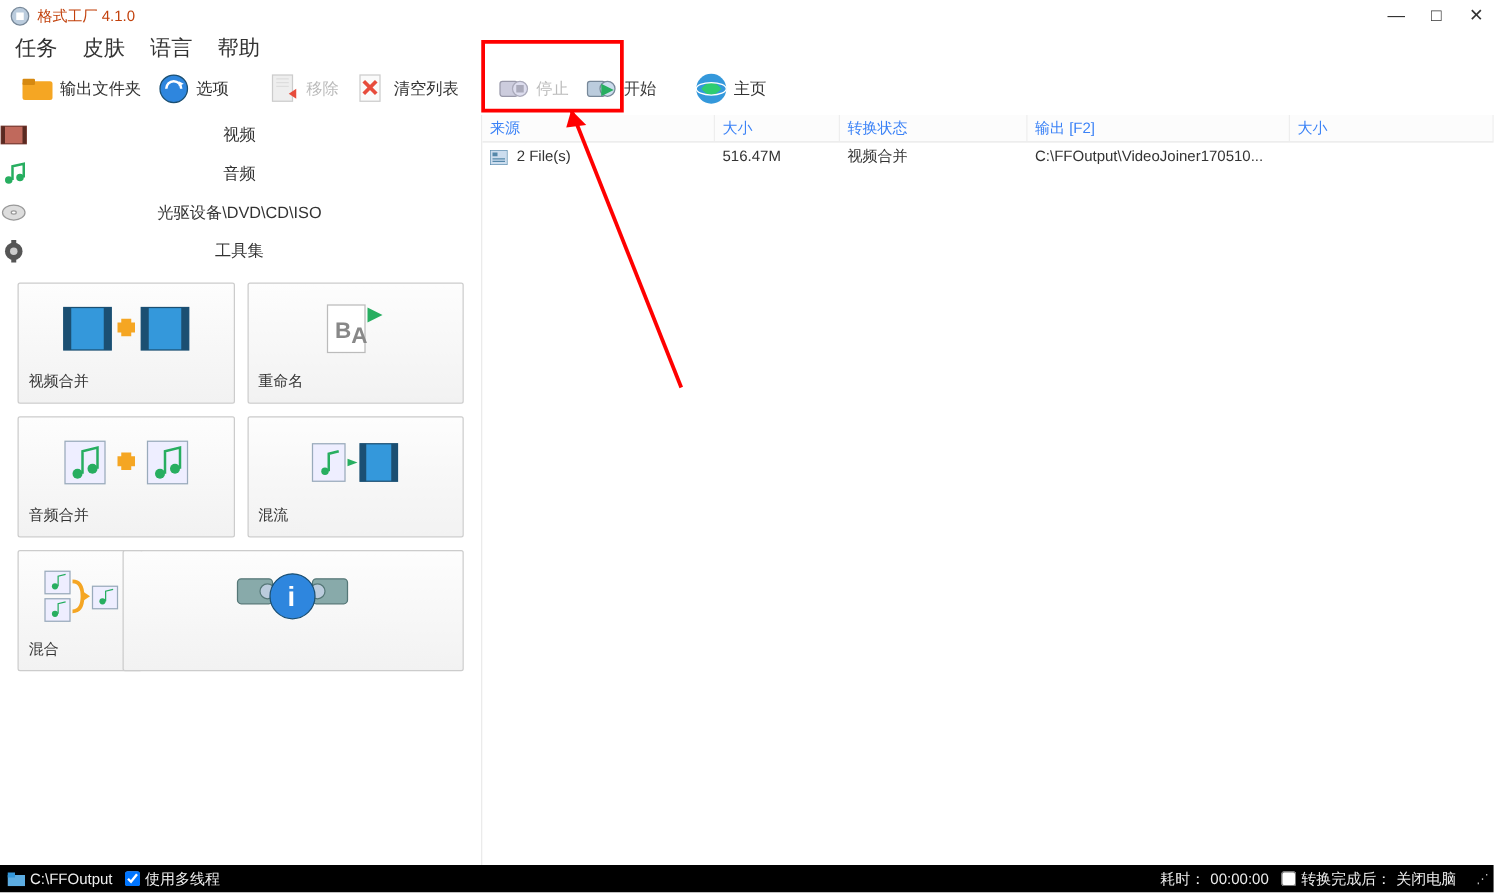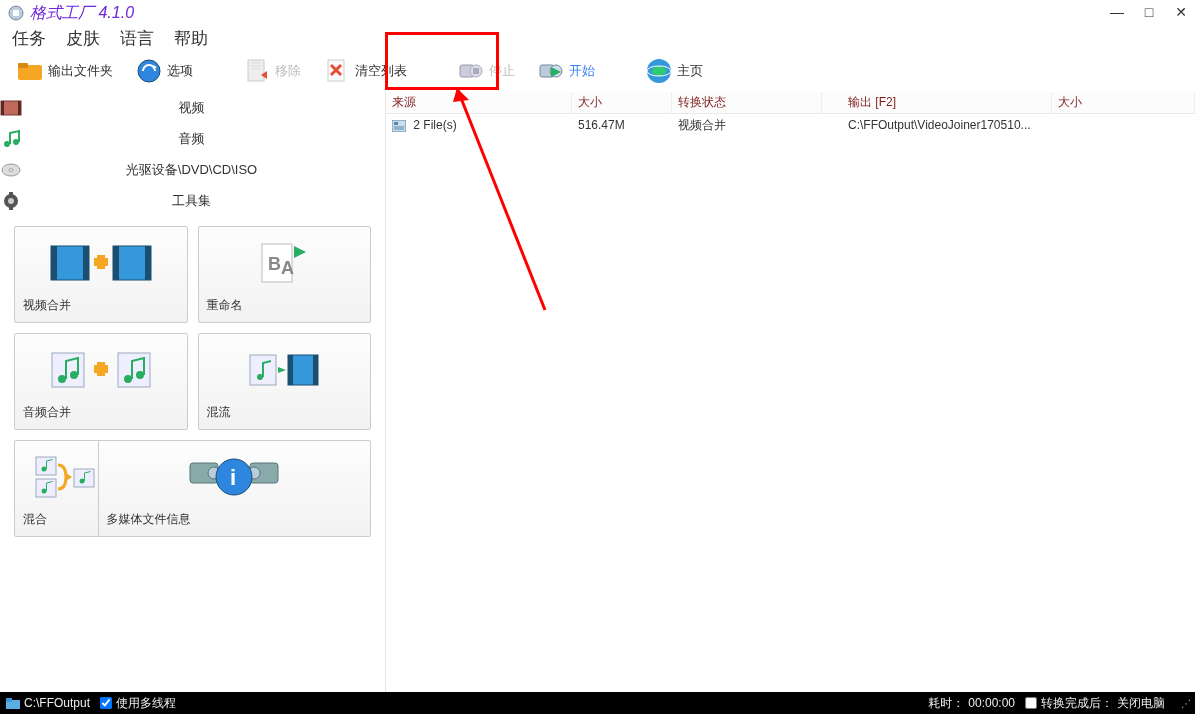--- a/index.html
+++ b/index.html
@@ -1,33 +1,33 @@
 <!DOCTYPE html>
 <html><head>
 <meta charset="utf-8">
 <style>
 * { box-sizing: border-box; margin: 0; padding: 0; font-family: "Microsoft YaHei", "SimSun", sans-serif; }
 body { width: 1195px; height: 714px; background: #fff; position: relative; overflow: hidden; font-size: 12px; color: #333; }
 
 
 .titlebar { height: 26px; display: flex; align-items: center; padding: 0 8px; background: #fff; }
 .titlebar .app-icon { width: 16px; height: 16px; margin-right: 6px; }
-.titlebar .title { font-size: 16px; color: #6d28d9; flex: none; font-style: italic; }
+.titlebar .title { font-size: 12px; color: #c2410c; flex: none; }
 .winbtns { position: absolute; right: 4px; top: 4px; display: flex; gap: 12px; font-size: 14px; color: #333; }
 .winbtns span { cursor: pointer; width: 20px; text-align: center; }
 
 
 .menubar { height: 24px; display: flex; align-items: center; padding: 0 12px; gap: 20px; font-size: 17px; }
 .menubar span { cursor: pointer; }
 
 
-.toolbar { height: 42px; display: flex; align-items: center; padding: 0 10px; gap: 10px; }
+.toolbar { height: 42px; display: flex; align-items: center; padding: 0 10px; gap: 0; }
 .tbtn { display: flex; align-items: center; gap: 4px; padding: 2px 6px; cursor: pointer; font-size: 13px; }
 .tbtn.disabled { color: #bbb; }
-.tbtn.start { color: #3b82f6; }
+.tbtn.start { color: #404040; }
 .ticon { width: 28px; height: 28px; display: inline-block; }
 
 
 .highlight-box { position: absolute; left: 385px; top: 32px; width: 114px; height: 58px; border: 3px solid #ff0000; z-index: 50; pointer-events: none; }
 .arrow-svg { position: absolute; left: 385px; top: 60px; width: 200px; height: 260px; z-index: 50; pointer-events: none; }
 
 
 .main { display: flex; height: calc(100% - 26px - 24px - 42px - 22px); }
 
 
@@ -37,28 +37,28 @@
 .catrow .caticon { width: 22px; height: 20px; margin-right: 6px; flex: none; }
 .catrow .catlabel { flex: 1; text-align: center; font-size: 13px; padding-right: 30px; }
 
 .tools-grid { padding: 10px 14px; display: grid; grid-template-columns: 1fr 1fr; gap: 10px; }
 .tool-card { border: 1px solid #ccc; background: linear-gradient(#fdfdfd,#f2f2f2); padding: 8px; border-radius: 2px; cursor: pointer; }
 .tool-card .tool-img { height: 56px; display: flex; align-items: center; justify-content: center; }
 .tool-card .tool-label { font-size: 12px; margin-top: 6px; }
 
 
 .content { flex: 1; background: #fff; display: flex; flex-direction: column; }
-.thead { height: 22px; display: flex; align-items: center; background: #fcfcfc; border-bottom: 1px solid #e8e8e8; font-size: 12px; color: #7f1d1d; justify-content: flex-end; }
+.thead { height: 22px; display: flex; align-items: center; background: #fcfcfc; border-bottom: 1px solid #e8e8e8; font-size: 12px; color: #3b82f6; justify-content: flex-end; }
 .thead .col { padding: 0 6px; border-right: 1px solid #eee; height: 100%; display: flex; align-items: center; }
 .trow { height: 22px; display: flex; align-items: center; font-size: 12px; }
 .trow .col { padding: 0 6px; overflow: hidden; white-space: nowrap; text-overflow: ellipsis; }
 .col.c1 { width: 186px; }
 .col.c2 { width: 100px; }
 .col.c3 { width: 150px; }
-.col.c4 { width: 210px; margin-left: 20px; }
+.col.c4 { width: 210px; }
 .col.c5 { flex: 1; }
 .fileicon { width: 14px; height: 12px; display:inline-block; margin-right:4px; vertical-align:middle;}
 
 
 .statusbar { height: 22px; background: #000000; color: #eee; display: flex; align-items: center; font-size: 12px; padding: 0 6px; position: absolute; bottom: 0; left: 0; right: 0; }
 .statusbar .seg { display: flex; align-items: center; gap: 4px; margin-right: 10px; }
 .statusbar .spacer { flex: 1; }
 .statusbar input[type=checkbox]{ width:12px;height:12px;}
 .grip { width: 14px; text-align: right; color:#bbb; font-size:10px; letter-spacing:-2px;}
 
@@ -297,21 +297,20 @@
         <div class="tool-img">
           <svg width="100" height="48" viewBox="0 0 100 48">
             <rect x="6" y="10" width="28" height="20" rx="3" fill="#8aa" stroke="#577"></rect>
               <circle cx="30" cy="20" r="6" fill="#bcd" stroke="#577"></circle>
             <rect x="66" y="10" width="28" height="20" rx="3" fill="#8aa" stroke="#577"></rect>
               <circle cx="70" cy="20" r="6" fill="#bcd" stroke="#577"></circle>
             <circle cx="50" cy="24" r="18" fill="#2e86de" stroke="#1b4f72"></circle>
               <text x="46" y="32" font-size="22" font-weight="bold" fill="#fff">i</text>
           </svg>
         </div>
-        <div class="tool-label">多媒体文件信息</div>
       </div>
     </div>
   </div>
 
   <div class="content">
     <div class="thead">
       <div class="col c1">来源</div>
       <div class="col c2">大小</div>
       <div class="col c3">转换状态</div>
       <div class="col c4">输出 [F2]</div>

